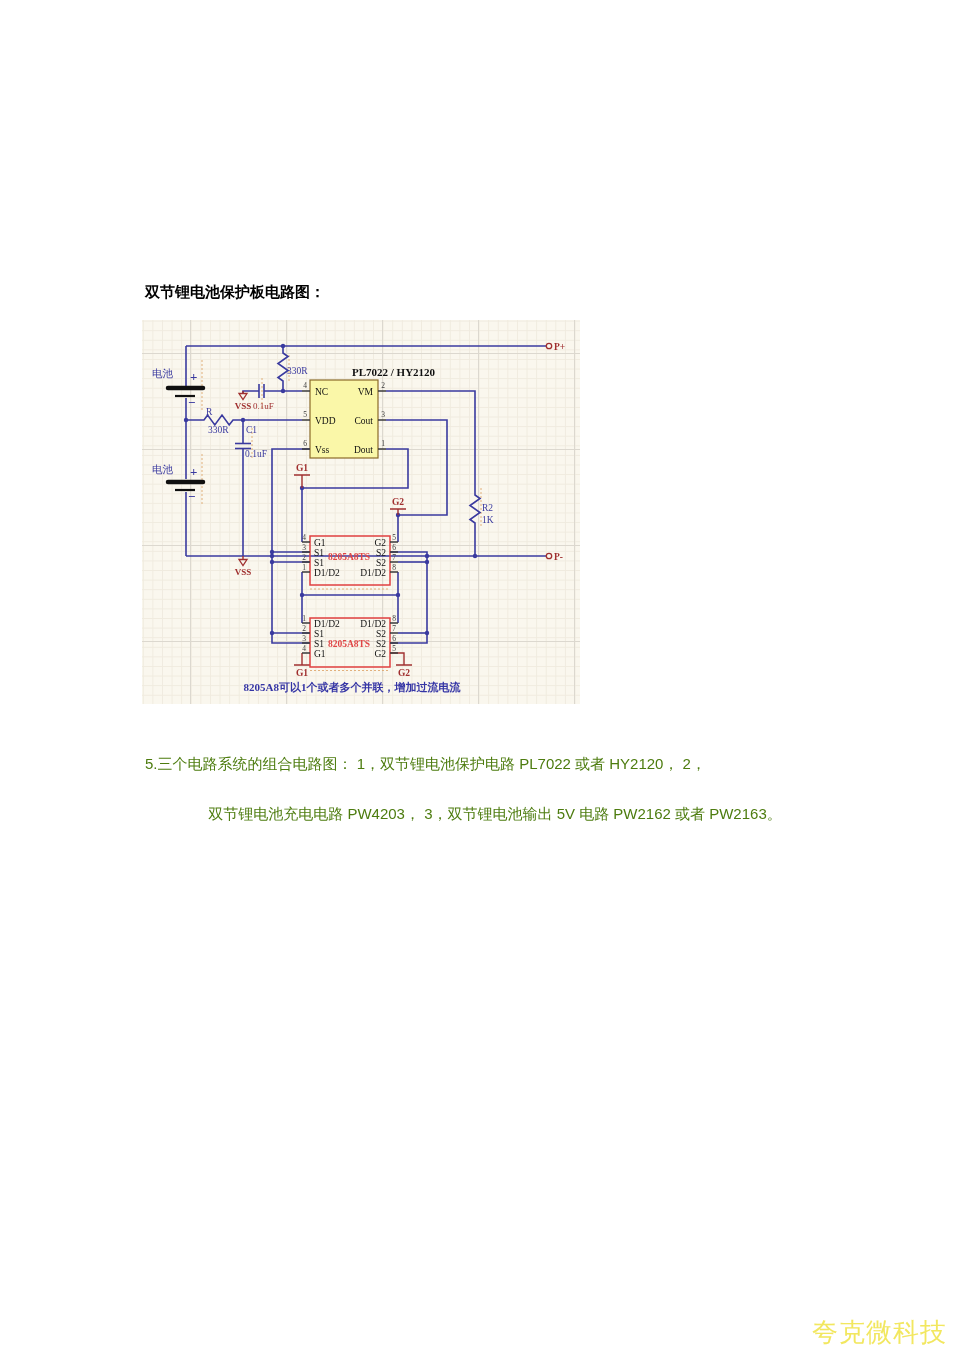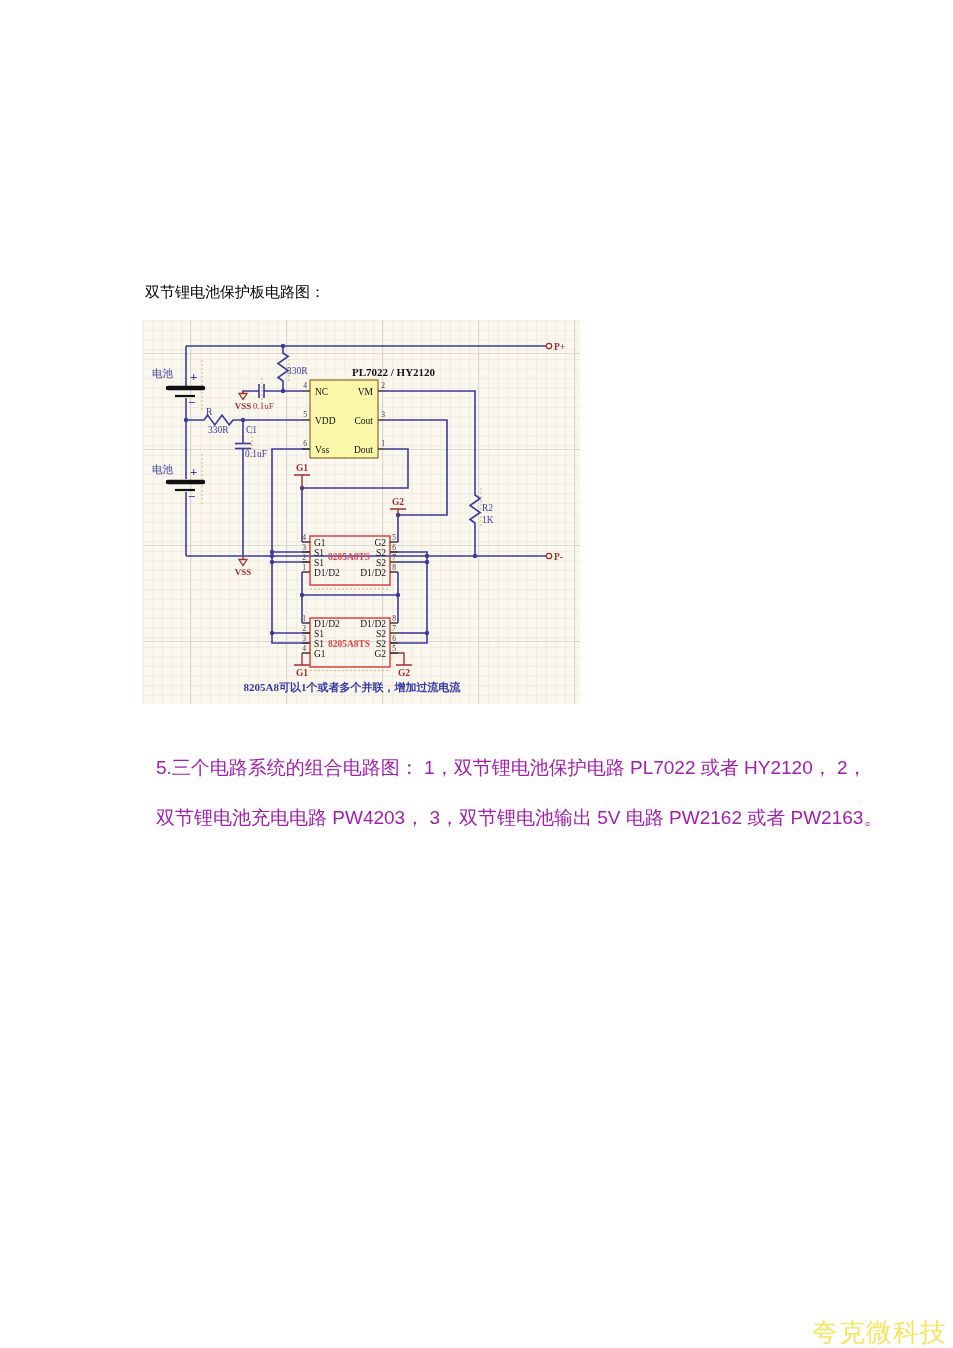--- a/index.html
+++ b/index.html
@@ -1,18 +1,18 @@
 <!DOCTYPE html>
 <html><head>
 <meta charset="utf-8">
 <style>
   html,body{margin:0;padding:0;background:#ffffff;}
   .page{position:relative;width:953px;height:1348px;background:#ffffff;overflow:hidden;
         font-family:"Liberation Sans",sans-serif;color:#111;}
-  .doc-title{position:absolute;left:145px;top:283px;font-size:15px;font-weight:normal;color:#000;}
+  .doc-title{position:absolute;left:145px;top:283px;font-size:15px;font-weight:bold;color:#000;}
   .schematic{position:absolute;left:142px;top:320px;width:438px;height:384px;
      background-color:#faf7ee;
      background-image:
        linear-gradient(#dcd8cf 1px, transparent 1px),
        linear-gradient(90deg, #dcd8cf 1px, transparent 1px),
        linear-gradient(#f0ebdf 1px, transparent 1px),
        linear-gradient(90deg, #f0ebdf 1px, transparent 1px);
      background-size:96px 96px,96px 96px,9.6px 9.6px,9.6px 9.6px;
      background-position:48px 33px,48px 33px,0.8px 0.6px,0.8px 0.6px;}
   .schematic svg{position:absolute;left:0;top:0;}
@@ -21,21 +21,21 @@
   .stub{stroke:#3b3b3b;stroke-width:1.3;fill:none;}
   .netln{stroke:#a03030;stroke-width:1.4;fill:none;}
   .dash{stroke:#dda569;stroke-width:1;fill:none;stroke-dasharray:2 2;opacity:.85;}
   .dot{fill:#3a3a9f;}
   .blu{fill:#3a3a9f;}
   .mar{fill:#a03030;}
   .blk{fill:#101010;}
   .pnum{font-size:7.5px;fill:#3c3c3c;}
   .pname{font-size:9.5px;fill:#101010;}
   .clabel{font-size:9.5px;}
-  .body-line{position:absolute;left:156px;width:700px;font-size:19px;color:#a21caf;white-space:nowrap;}
+  .body-line{position:absolute;left:145px;width:700px;font-size:15px;color:#4d7c0f;white-space:nowrap;}
   .line1{top:755px;} .line2{top:805px;text-align:center;}
   .watermark{position:absolute;left:812px;top:1315px;font-size:26px;color:#f2e75f;letter-spacing:1px;}
 </style>
 </head>
 <body>
 
 <div class="page">
 
   <div class="doc-title">双节锂电池保护板电路图：</div>
 

